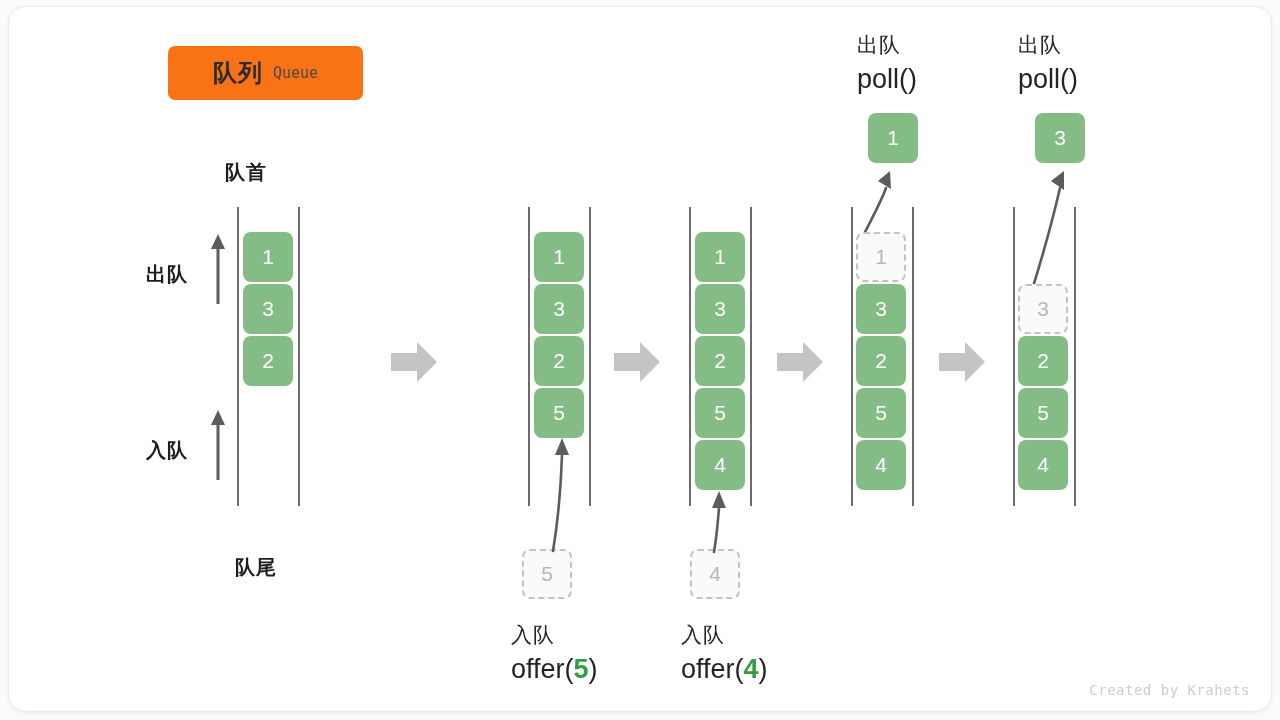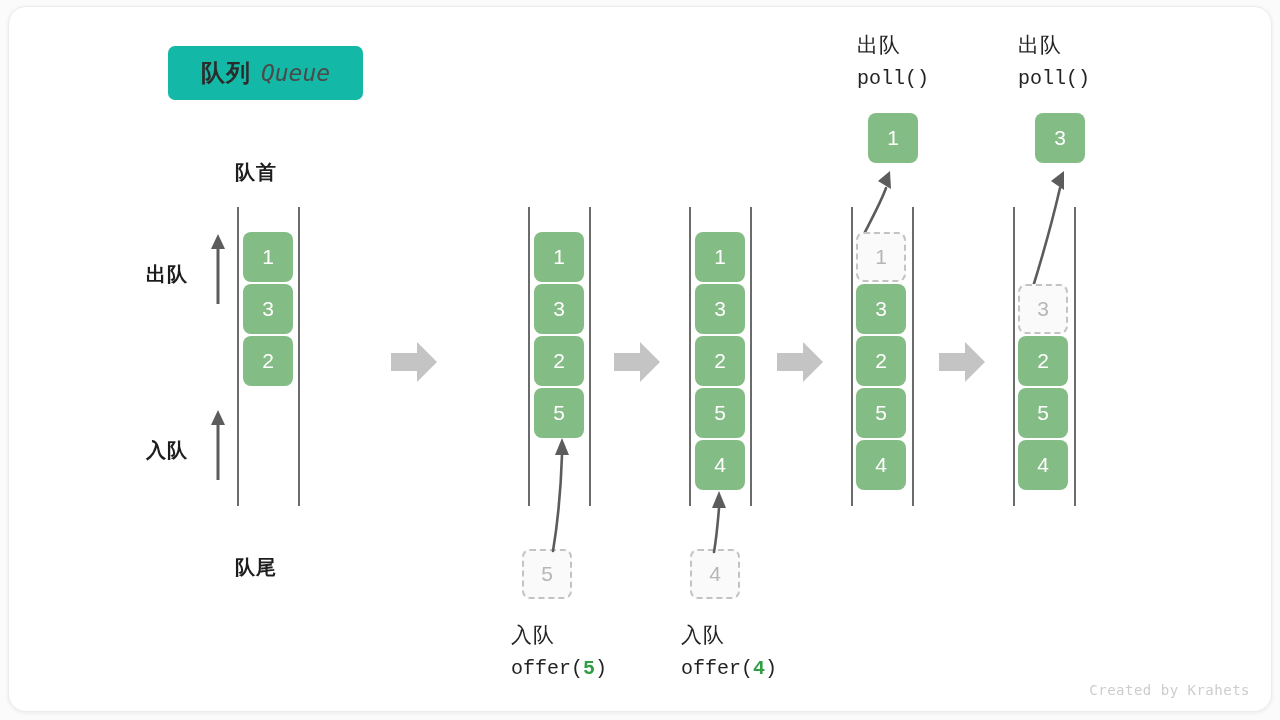--- a/index.html
+++ b/index.html
@@ -33,38 +33,37 @@
     box-sizing: border-box;
   }
   .abs { position: absolute; }
 
   
   #title-pill {
     left: 168px;
     top: 46px;
     width: 195px;
     height: 54px;
-    background: #14b8a6;
+    background: #f97316;
     border-radius: 7px;
     display: flex;
     align-items: center;
     justify-content: center;
     gap: 10px;
   }
   #title-pill .cn {
     font-size: 24px;
     font-weight: bold;
     color: #2b2b2b;
     letter-spacing: 1px;
   }
   #title-pill .en {
     font-family: "DejaVu Sans Mono", "Liberation Mono", monospace;
-    font-size: 23px;
+    font-size: 15px;
     color: #4a4a4a;
-    font-style: italic;
   }
 
   
   .axis-label {
     font-size: 20px;
     font-weight: bold;
     color: #1d1d1d;
     letter-spacing: 1px;
     white-space: nowrap;
   }
@@ -104,22 +103,22 @@
   }
   .op-caption .cn {
     display: block;
     font-size: 21px;
     color: #232323;
     line-height: 34px;
     letter-spacing: 1px;
   }
   .op-caption .code {
     display: block;
-    font-family: Liberation Mono, monospace;
-    font-size: 20px;
+    font-family: Liberation Sans, sans-serif;
+    font-size: 27px;
     color: #232323;
     line-height: 34px;
   }
   .op-caption .code .num { color: #2f9e44; font-weight: bold; }
 
   
   #credit {
     right: 30px;
     bottom: 22px;
     font-family: "DejaVu Sans Mono", "Liberation Mono", monospace;
@@ -134,21 +133,21 @@
 <body>
 
 <div id="canvas">
   <div id="card" class="abs"></div>
 
   <div id="title-pill" class="abs">
     <span class="cn">队列</span>
     <span class="en">Queue</span>
   </div>
 
-  <div class="abs axis-label" style="left:235px; top:159px;">队首</div>
+  <div class="abs axis-label" style="left:225px; top:159px;">队首</div>
   <div class="abs axis-label" style="left:235px; top:554px;">队尾</div>
 
   <div class="abs axis-label" style="left:146px; top:261px;">出队</div>
   <div class="abs" style="left:206px; top:232px;">
     <svg width="24" height="72" viewBox="0 0 24 72">
       <line x1="12" y1="72" x2="12" y2="14" stroke="#5c5c5c" stroke-width="3"></line>
       <path d="M12 2 L19 17 L5 17 Z" fill="#5c5c5c"></path>
     </svg>
   </div>
 

